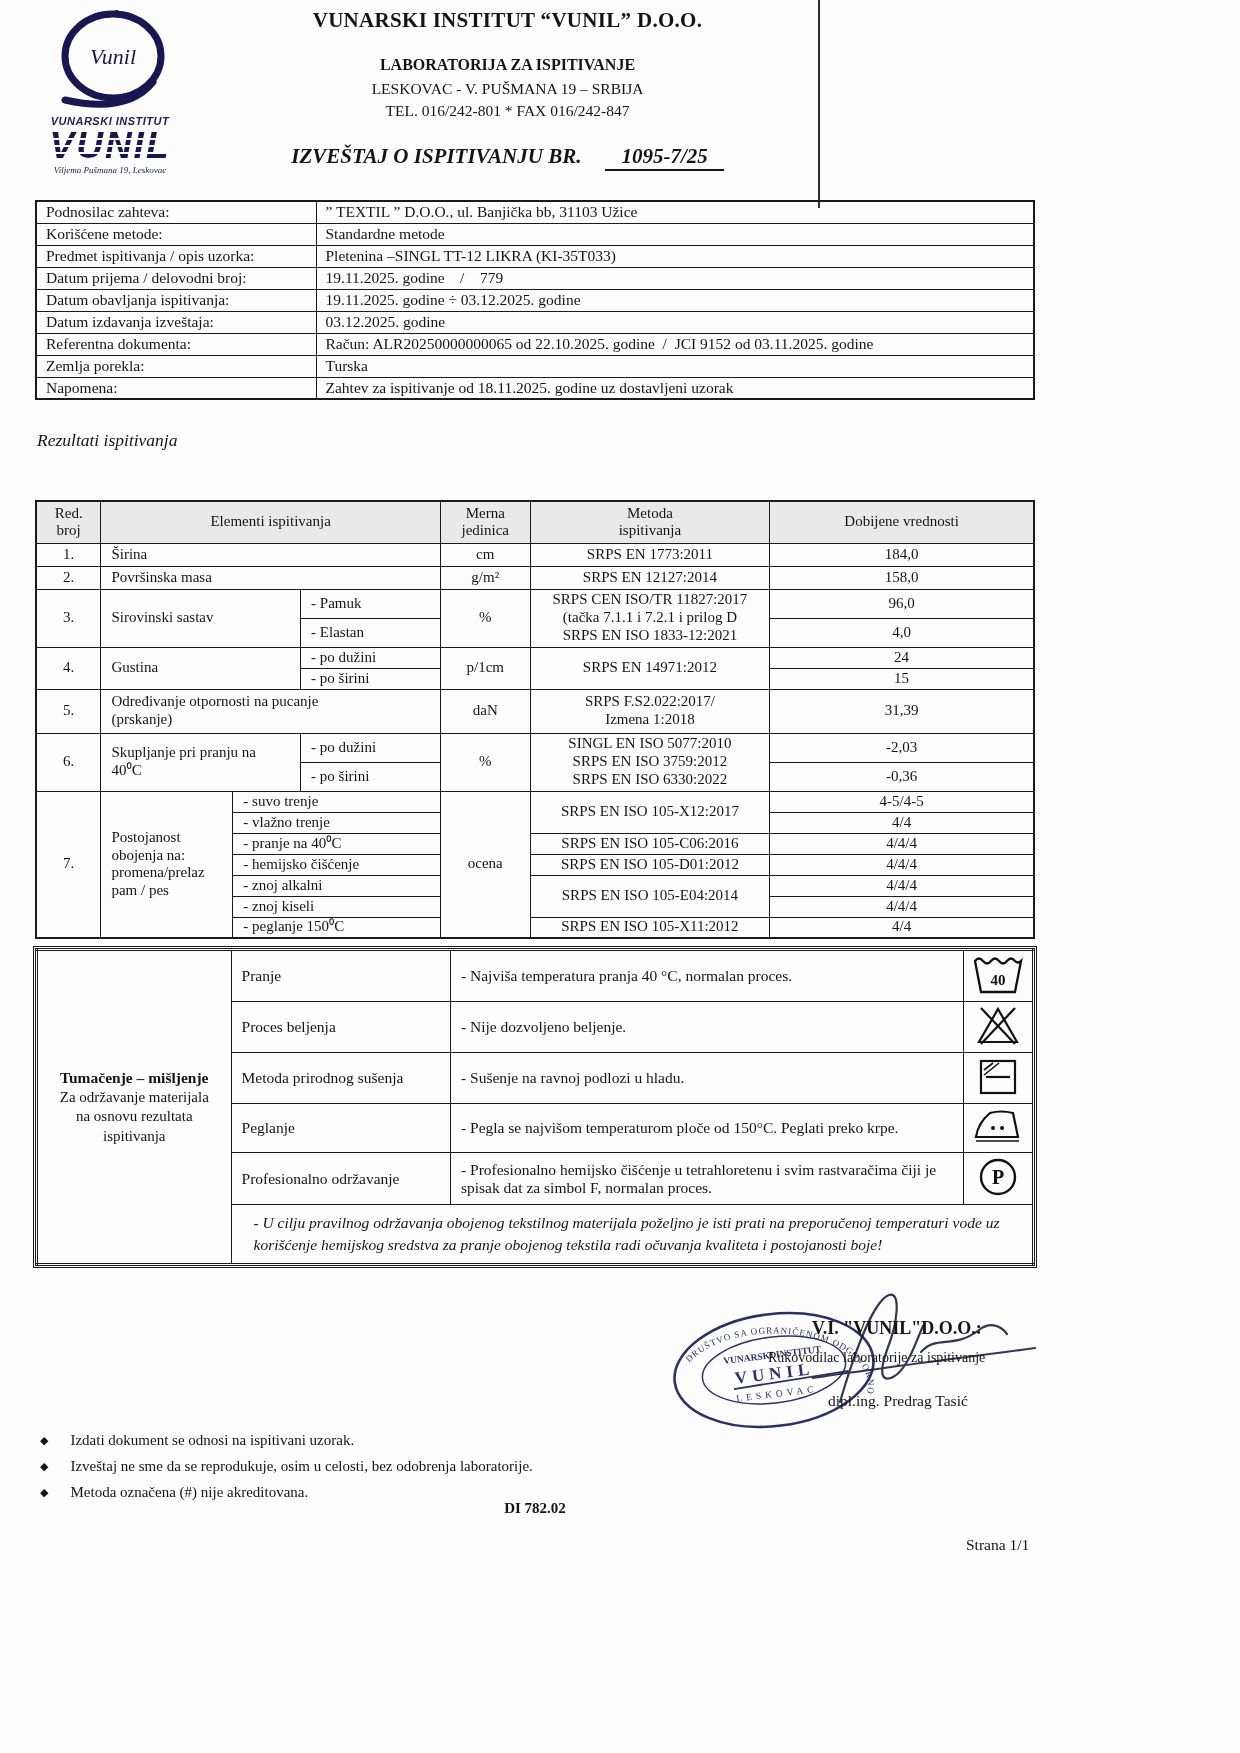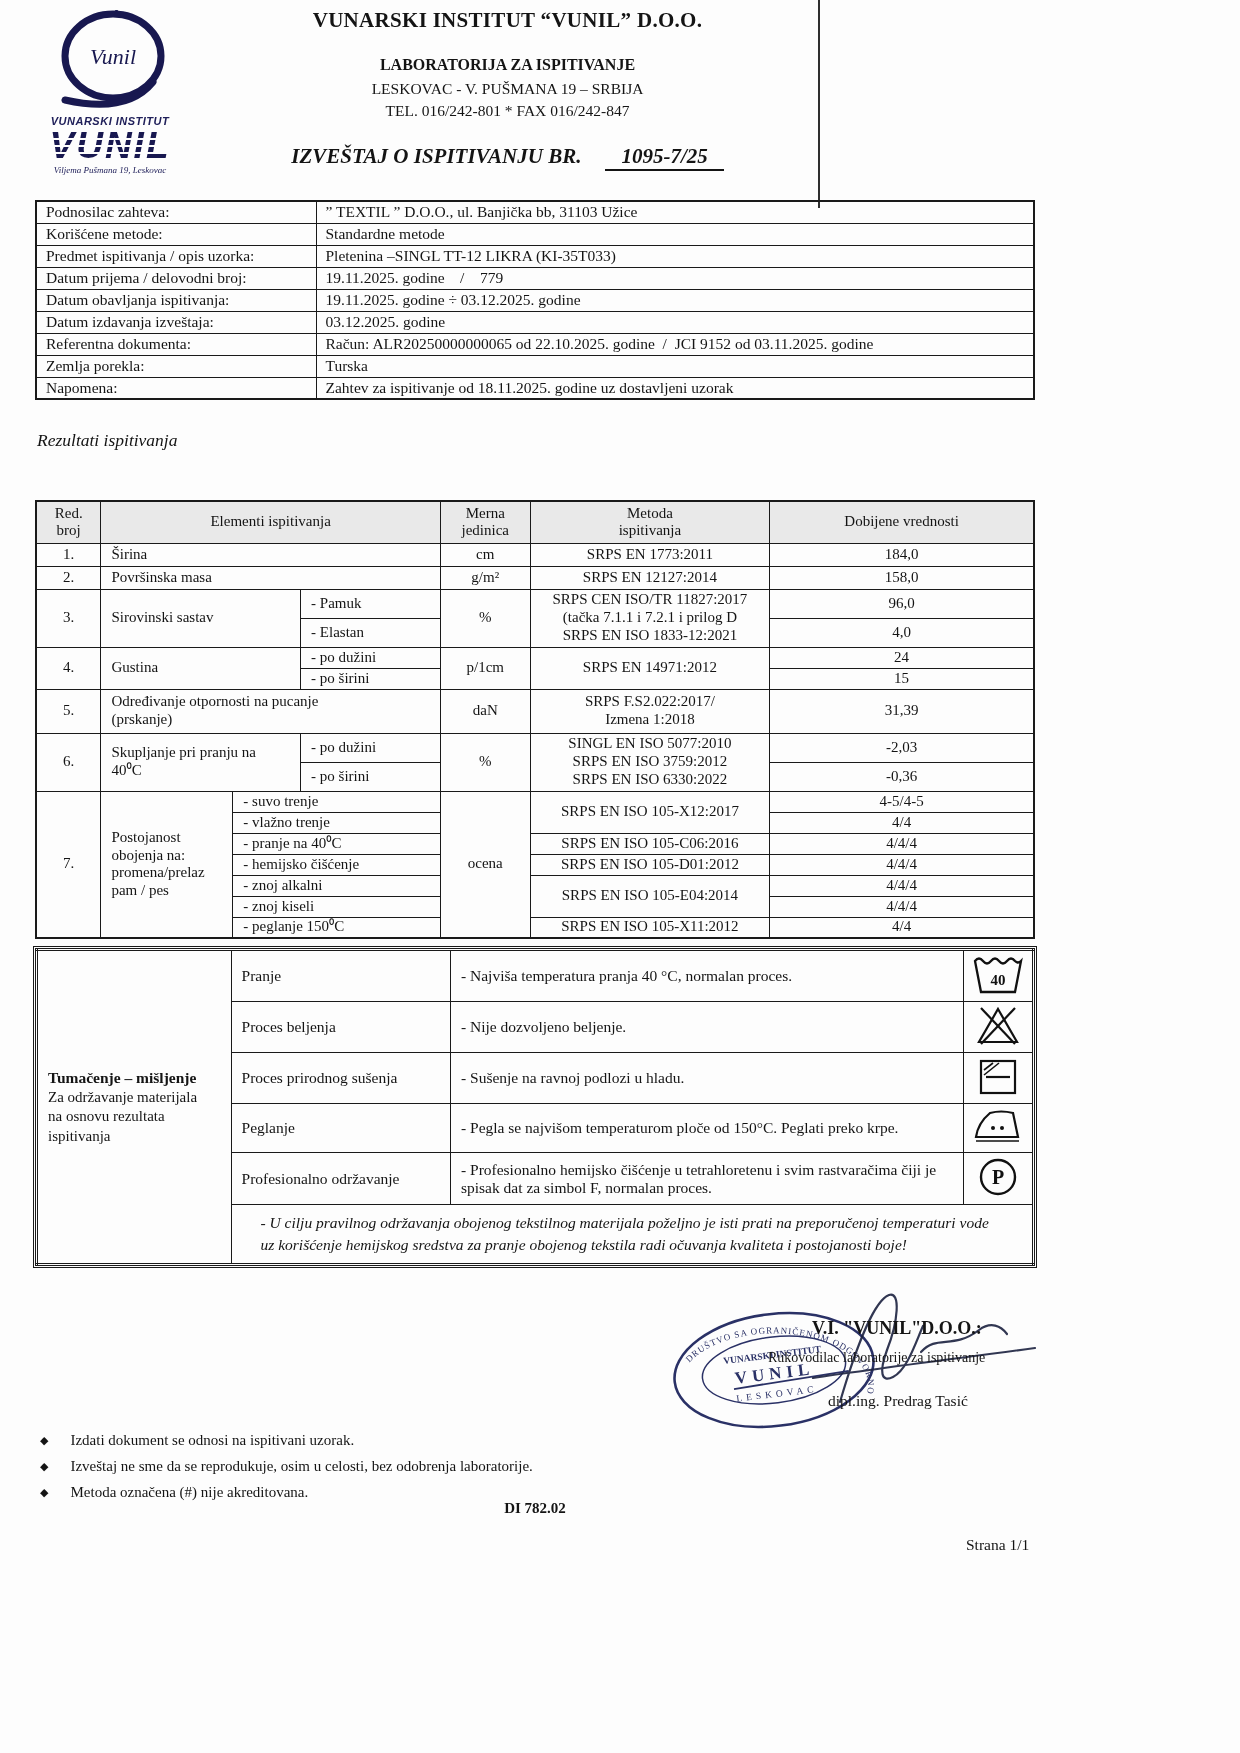--- a/index.html
+++ b/index.html
@@ -45,28 +45,28 @@
   .results-table th, .results-table td { border:1.2px solid #1a1a1a; vertical-align:middle; padding:0 6px; line-height:1.18; }
   .results-table th { background:#e9e9e9; font-weight:normal; font-size:15px; text-align:center; }
   .results-table td.c { text-align:center; }
   .results-table td.l { text-align:left; padding-left:10px; }
   tr.rh-head { height:42px; } tr.rh23 { height:23px; } tr.rh29 { height:29px; }
   tr.rh21 { height:21px; } tr.rh44 { height:44px; }
 
   
   .care-table { position:absolute; left:35px; top:948px; width:1000px; border-collapse:collapse; border:3px double #1a1a1a; outline:1.5px solid #1a1a1a; outline-offset:1px; font-size:15.5px; }
   .care-table td { border:1.2px solid #1a1a1a; vertical-align:middle; padding:2px 10px; }
-  .care-head { }
+  .care-head { text-align:center; }
   .care-head .b { font-weight:bold; font-size:15.5px; }
   .care-head div { font-size:15px; line-height:1.3; }
   .care-label { padding-left:12px; }
   .care-desc { padding-left:12px; }
   .care-icon-cell { text-align:center; padding:2px 4px !important; }
   tr.ch42 { height:42px; } tr.ch52 { height:52px; } tr.ch60 { height:60px; }
-  .care-note { font-style:italic; font-size:15.5px; line-height:1.45; padding:6px 29px !important; }
+  .care-note { font-style:italic; font-size:15.5px; line-height:1.45; padding:6px 22px !important; }
 
   
   .sig-company { position:absolute; left:812px; top:1318px; font-size:18px; font-weight:bold; }
   .sig-role { position:absolute; left:768px; top:1350px; font-size:14px; }
   .sig-name { position:absolute; left:828px; top:1392px; font-size:15.5px; }
   .stamp-svg { position:absolute; left:652px; top:1300px; }
   .signature-svg { position:absolute; left:795px; top:1282px; }
 
   
   .footer-notes { position:absolute; left:40px; top:1432px; font-size:15px; }
@@ -332,21 +332,21 @@
       <td class="care-desc">- Nije dozvoljeno beljenje.</td>
       <td class="care-icon-cell">
         <svg width="44" height="42" viewBox="0 0 44 42">
           <path d="M22 5 L41 38 L3 38 Z" fill="none" stroke="#111" stroke-width="2.2"></path>
           <line x1="5" y1="4" x2="39" y2="40" stroke="#111" stroke-width="2.2"></line>
           <line x1="39" y1="4" x2="5" y2="40" stroke="#111" stroke-width="2.2"></line>
         </svg>
       </td>
     </tr>
     <tr class="ch42">
-      <td class="care-label">Proces prirodnog sušenja</td>
+      <td class="care-label">Metoda prirodnog sušenja</td>
       <td class="care-desc">- Sušenje na ravnoj podlozi u hladu.</td>
       <td class="care-icon-cell">
         <svg width="42" height="42" viewBox="0 0 42 42">
           <rect x="4" y="6" width="34" height="32" fill="none" stroke="#111" stroke-width="2.2"></rect>
           <line x1="9" y1="22" x2="33" y2="22" stroke="#111" stroke-width="2.2"></line>
           <line x1="7" y1="15" x2="16" y2="8" stroke="#111" stroke-width="1.6"></line>
           <line x1="7" y1="20" x2="22" y2="8" stroke="#111" stroke-width="1.6"></line>
         </svg>
       </td>
     </tr>

